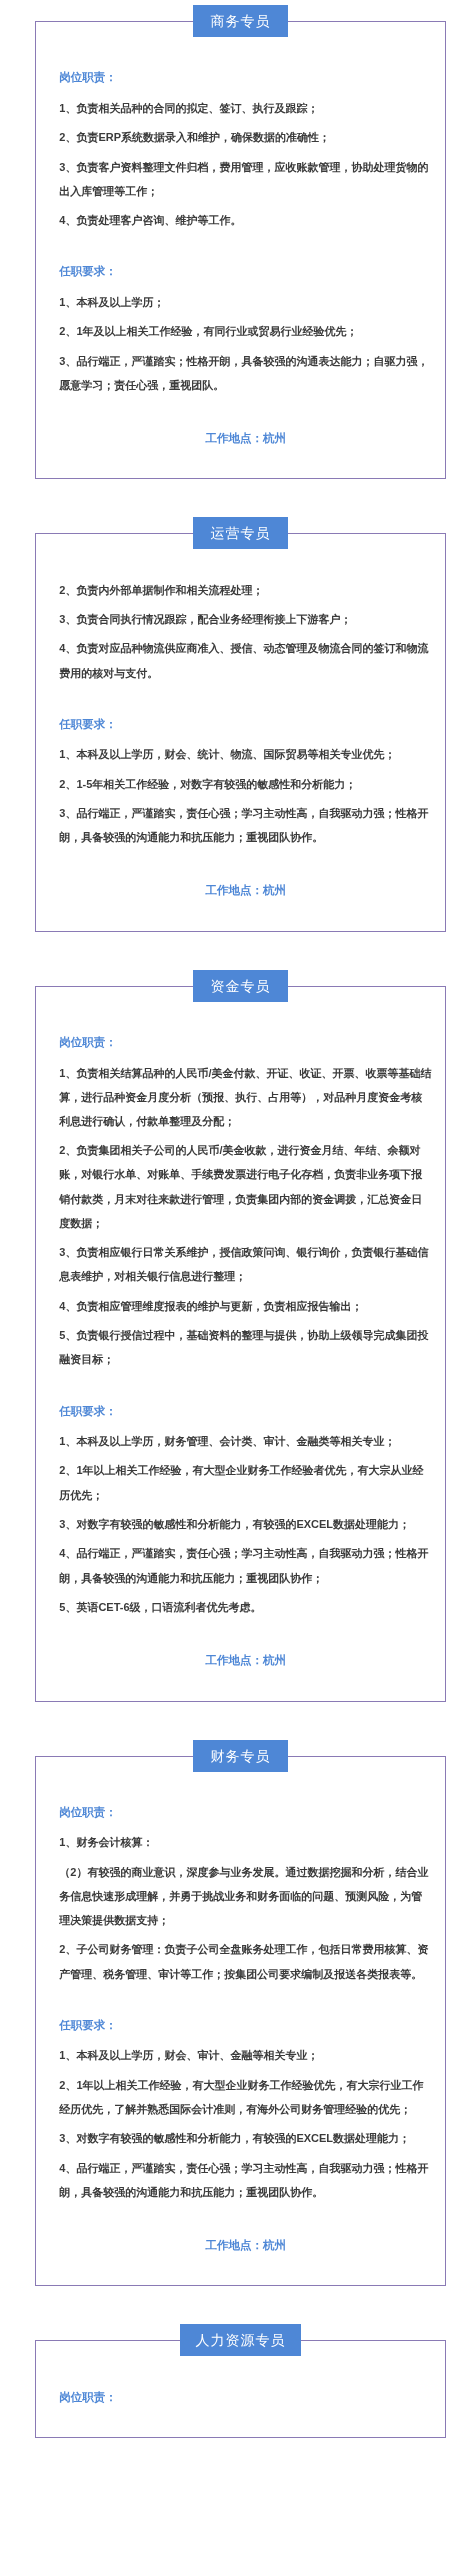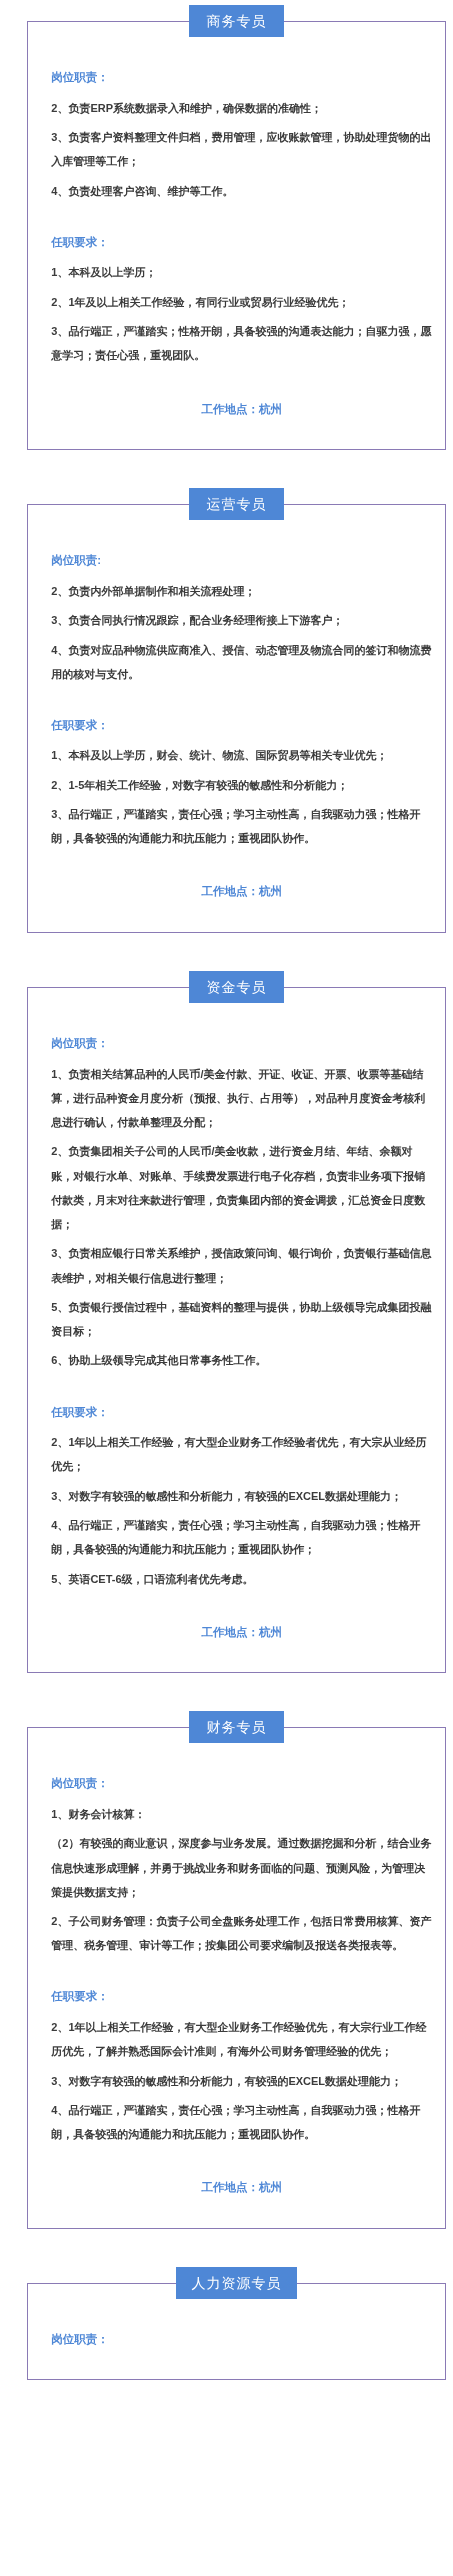--- a/index.html
+++ b/index.html
@@ -5,21 +5,21 @@
   html,body{margin:0;padding:0;background:#ffffff;}
   body{
     width:453px;
     font-family:"Liberation Sans","DejaVu Sans",sans-serif;
     color:#3b3b3b;
     -webkit-font-smoothing:antialiased;
   }
   .page{padding-top:5.2px;}
 
   
-  .job-section{margin:0 0 38px 4px;position:relative;padding-left:16px;}
+  .job-section{margin:0 0 38px 12px;position:relative;padding-left:16px;}
   .job-tab{
     display:block;width:max-content;min-width:63px;margin:0 auto;
     position:relative;z-index:2;
     background:#4e87d6;color:#ffffff;
     font-size:14px;font-weight:500;letter-spacing:1px;
     line-height:32px;height:32px;padding:0 15.7px;text-align:center;
   }
   .job-box{
     margin:-16px 7.3px 0 7.3px;
     border:1px solid #8a7ab5;
@@ -33,69 +33,71 @@
 </head>
 <body>
 
 <div class="page">
 
   <div id="jobs">
       <section class="job-section">
         <div class="job-tab">商务专员</div>
         <div class="job-box">
           <p class="sec-heading">岗位职责：</p>
+          <p class="job-line">1、负责相关品种的合同的拟定、签订、执行及跟踪；</p>
           <p class="job-line">2、负责ERP系统数据录入和维护，确保数据的准确性；</p>
           <p class="job-line">3、负责客户资料整理文件归档，费用管理，应收账款管理，协助处理货物的出入库管理等工作；</p>
           <p class="job-line">4、负责处理客户咨询、维护等工作。</p>
           <p class="sec-heading req-heading">任职要求：</p>
           <p class="job-line">1、本科及以上学历；</p>
           <p class="job-line">2、1年及以上相关工作经验，有同行业或贸易行业经验优先；</p>
           <p class="job-line">3、品行端正，严谨踏实；性格开朗，具备较强的沟通表达能力；自驱力强，愿意学习；责任心强，重视团队。</p>
           <p class="job-location">工作地点：杭州</p>
         </div>
       </section>
       <section class="job-section">
         <div class="job-tab">运营专员</div>
         <div class="job-box">
-          <p class="sec-heading">岗位职责:</p>
           <p class="job-line">2、负责内外部单据制作和相关流程处理；</p>
           <p class="job-line">3、负责合同执行情况跟踪，配合业务经理衔接上下游客户；</p>
           <p class="job-line">4、负责对应品种物流供应商准入、授信、动态管理及物流合同的签订和物流费用的核对与支付。</p>
           <p class="sec-heading req-heading">任职要求：</p>
           <p class="job-line">1、本科及以上学历，财会、统计、物流、国际贸易等相关专业优先；</p>
           <p class="job-line">2、1-5年相关工作经验，对数字有较强的敏感性和分析能力；</p>
           <p class="job-line">3、品行端正，严谨踏实，责任心强；学习主动性高，自我驱动力强；性格开朗，具备较强的沟通能力和抗压能力；重视团队协作。</p>
           <p class="job-location">工作地点：杭州</p>
         </div>
       </section>
       <section class="job-section">
         <div class="job-tab">资金专员</div>
         <div class="job-box">
           <p class="sec-heading">岗位职责：</p>
           <p class="job-line">1、负责相关结算品种的人民币/美金付款、开证、收证、开票、收票等基础结算，进行品种资金月度分析（预报、执行、占用等），对品种月度资金考核利息进行确认，付款单整理及分配；</p>
           <p class="job-line">2、负责集团相关子公司的人民币/美金收款，进行资金月结、年结、余额对账，对银行水单、对账单、手续费发票进行电子化存档，负责非业务项下报销付款类，月末对往来款进行管理，负责集团内部的资金调拨，汇总资金日度数据；</p>
           <p class="job-line">3、负责相应银行日常关系维护，授信政策问询、银行询价，负责银行基础信息表维护，对相关银行信息进行整理；</p>
+          <p class="job-line">4、负责相应管理维度报表的维护与更新，负责相应报告输出；</p>
           <p class="job-line">5、负责银行授信过程中，基础资料的整理与提供，协助上级领导完成集团投融资目标；</p>
-          <p class="job-line">6、协助上级领导完成其他日常事务性工作。</p>
           <p class="sec-heading req-heading">任职要求：</p>
+          <p class="job-line">1、本科及以上学历，财务管理、会计类、审计、金融类等相关专业；</p>
           <p class="job-line">2、1年以上相关工作经验，有大型企业财务工作经验者优先，有大宗从业经历优先；</p>
           <p class="job-line">3、对数字有较强的敏感性和分析能力，有较强的EXCEL数据处理能力；</p>
           <p class="job-line">4、品行端正，严谨踏实，责任心强；学习主动性高，自我驱动力强；性格开朗，具备较强的沟通能力和抗压能力；重视团队协作；</p>
           <p class="job-line">5、英语CET-6级，口语流利者优先考虑。</p>
           <p class="job-location">工作地点：杭州</p>
         </div>
       </section>
       <section class="job-section">
         <div class="job-tab">财务专员</div>
         <div class="job-box">
           <p class="sec-heading">岗位职责：</p>
           <p class="job-line">1、财务会计核算：</p>
           <p class="job-line">（2）有较强的商业意识，深度参与业务发展。通过数据挖掘和分析，结合业务信息快速形成理解，并勇于挑战业务和财务面临的问题、预测风险，为管理决策提供数据支持；</p>
           <p class="job-line">2、子公司财务管理：负责子公司全盘账务处理工作，包括日常费用核算、资产管理、税务管理、审计等工作；按集团公司要求编制及报送各类报表等。</p>
           <p class="sec-heading req-heading">任职要求：</p>
+          <p class="job-line">1、本科及以上学历，财会、审计、金融等相关专业；</p>
           <p class="job-line">2、1年以上相关工作经验，有大型企业财务工作经验优先，有大宗行业工作经历优先，了解并熟悉国际会计准则，有海外公司财务管理经验的优先；</p>
           <p class="job-line">3、对数字有较强的敏感性和分析能力，有较强的EXCEL数据处理能力；</p>
           <p class="job-line">4、品行端正，严谨踏实，责任心强；学习主动性高，自我驱动力强；性格开朗，具备较强的沟通能力和抗压能力；重视团队协作。</p>
           <p class="job-location">工作地点：杭州</p>
         </div>
       </section>
       <section class="job-section">
         <div class="job-tab">人力资源专员</div>
         <div class="job-box">
           <p class="sec-heading">岗位职责：</p>

